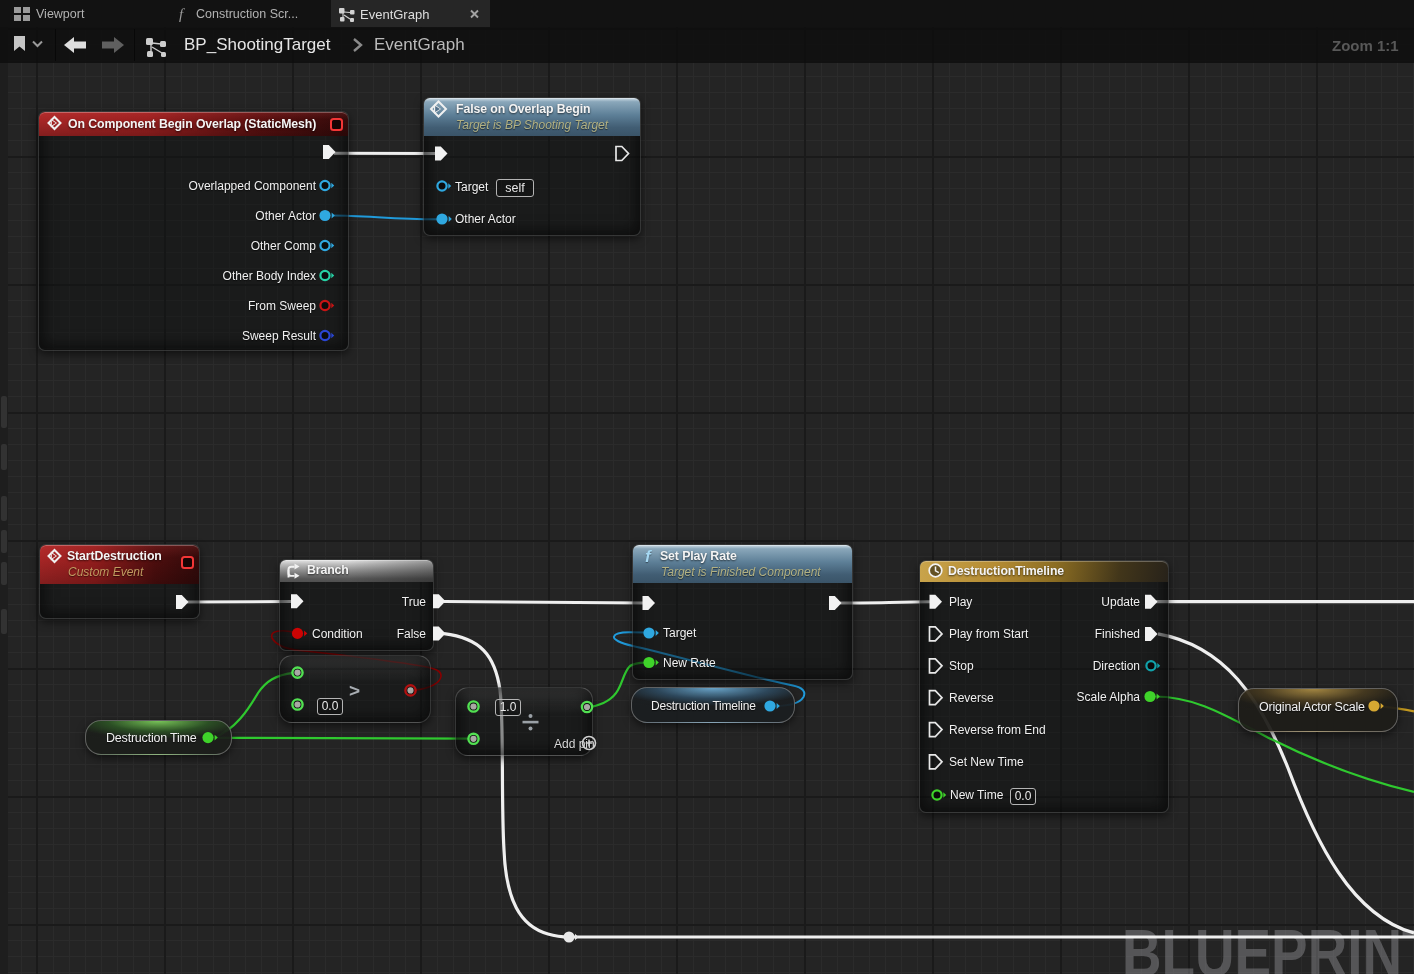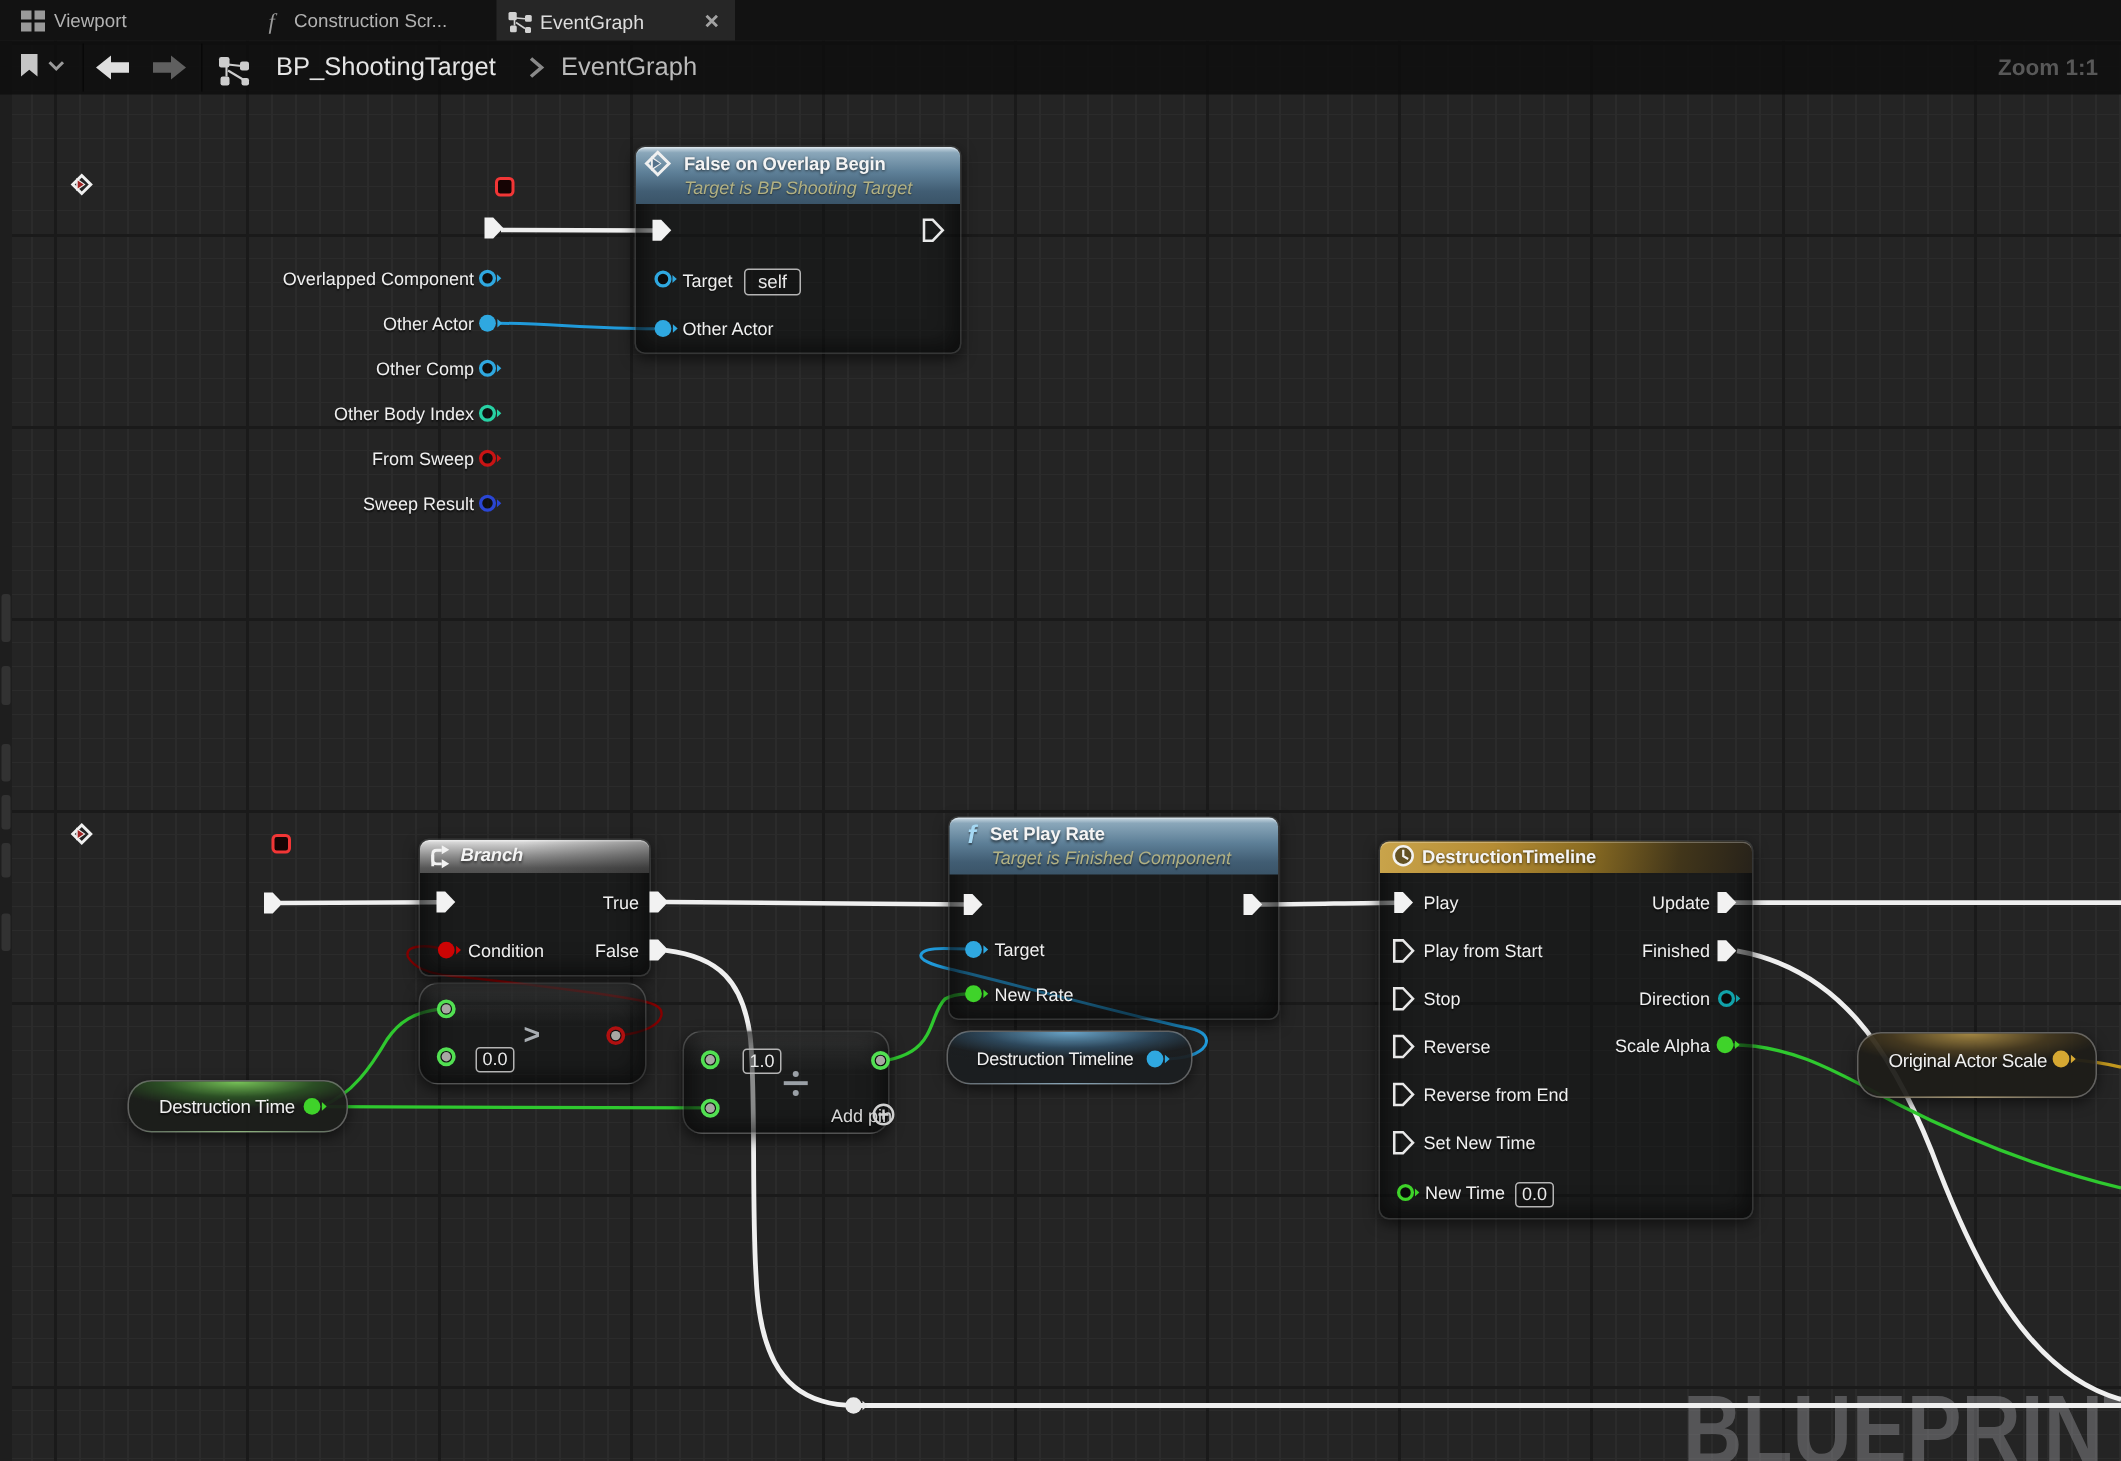--- a/index.html
+++ b/index.html
@@ -68,30 +68,39 @@
       <path d="M444,633.6 C480,638 495,655 500,690 C504,722 501,800 504,850 C506,900 520,926 548,934 C556,936.5 562,937 570,937 L1414,937" stroke="#efefef" stroke-width="3.2" fill="none"></path>
       <path d="M214,737.6 C235,730 248,710 258,693 C266,681 276,675 293,672.8" stroke="#2fc92f" stroke-width="2.2" fill="none"></path>
       <path d="M214,737.8 L470,738.6" stroke="#2fc92f" stroke-width="2.2" fill="none"></path>
       <path d="M591,707 C605,704 613,699 618,690 C623,681 624,672 630,666 C634,663.5 638,662.8 645,662.6" stroke="#2fc92f" stroke-width="2.2" fill="none"></path>
       <path d="M1154,696.5 C1195,696.5 1225,715 1265,736 C1310,759 1360,779 1414,792" stroke="#2fc92f" stroke-width="2.2" fill="none"></path>
       <path d="M413,690.3 C430,688.5 440,683 441,676.5 C441.5,672 438,669.5 427,667 C402,662 330,653.5 300,650.5 C285,649 276,645 272,638 C270.5,633.5 274,630.8 283,630.8 C289,630.8 293,632 297,633.4" stroke="#870000" stroke-width="1.6" fill="none"></path>
       <path d="M775,706 C790,706 800,702.5 803.5,697 C806,692 803,687.5 793,685.5 C788,684.5 781,683 773,681 C730,671 660,652 633,646 C620,643 613,639.5 614,636.5 C615,633.5 620,632.3 629,632.3 C636,632.3 641,632.4 646,632.6" stroke="#209ada" stroke-width="2" fill="none"></path>
       <path d="M1380,706.3 C1394,707.5 1404,709 1414,711.5" stroke="#c2981f" stroke-width="2.2" fill="none"></path>
   </svg>
 
+  <div class="node" id="n-overlap" style="left:38px; top:111px; width:311px; height:240px;">
+    <div class="nhead" style="height:24px; background:linear-gradient(180deg, rgba(255,90,90,0.14) 0%, rgba(0,0,0,0) 32%, rgba(0,0,0,0.22) 100%), linear-gradient(91deg,#a82626 0%,#9c2020 35%,#5a1010 72%,#330a0a 100%);"></div>
+    <div class="ntitle" style="left:29px; top:5px;">On Component Begin Overlap (StaticMesh)</div>
+  </div>
 
   <div class="node" id="n-handle" style="left:423px; top:97px; width:218px; height:139px;">
     <div class="nhead" style="height:38px; background:linear-gradient(180deg,#cfdde6 0%,#8aa7ba 10%,#5d7f97 45%,#415d73 78%,#3a5468 100%);"></div>
     <div class="ntitle" style="left:32px; top:4px;">False on Overlap Begin</div>
     <div class="nsub" style="left:32px; top:20px;">Target is BP Shooting Target</div>
     <div class="valbox" style="left:72px; top:81px; width:38px; height:18px; line-height:16px; font-size:12.5px;">self</div>
   </div>
 
-
-  <div class="node" id="n-branch" style="left:279px; top:559px; width:155px; height:92px;font-style:italic;">
+  <div class="node" id="n-startdest" style="left:39px; top:544px; width:161px; height:75px;">
+    <div class="nhead" style="height:39px; background:linear-gradient(180deg, rgba(255,90,90,0.14) 0%, rgba(0,0,0,0) 32%, rgba(0,0,0,0.22) 100%), linear-gradient(91deg,#a82626 0%,#941d1d 35%,#4e0e0e 72%,#330a0a 100%);"></div>
+    <div class="ntitle" style="left:27px; top:4px;">StartDestruction</div>
+    <div class="nsub" style="left:28px; top:20px; color:#c29a60;">Custom Event</div>
+  </div>
+
+  <div class="node" id="n-branch" style="left:279px; top:559px; width:155px; height:92px;">
     <div class="nhead" style="height:22px; background:linear-gradient(to right, rgba(0,0,0,0) 45%, rgba(0,0,0,0.30) 100%), linear-gradient(180deg,#e4e4e4 0%,#c0c0c0 18%,#8e8e8e 48%,#575757 85%,#505050 100%);"></div>
     <div class="ntitle" style="left:27px; top:3px;">Branch</div>
   </div>
 
   <div class="node" id="n-compare" style="left:279px; top:655px; width:152px; height:68px; border-radius:13px; background:linear-gradient(180deg, rgba(185,185,185,0.26) 0px, rgba(160,160,160,0.10) 12px, rgba(0,0,0,0) 26px), rgba(16,17,17,0.45);">
     <span style="position:absolute; left:69px; top:26px; font-size:19px; font-weight:bold; color:#a8adb2; line-height:18px;">&gt;</span>
     <div class="valbox" style="left:37px; top:42px; width:26px; height:17px;">0.0</div>
   </div>
 
   <div class="node" id="n-divide" style="left:455px; top:687px; width:138px; height:69px; border-radius:13px; background:linear-gradient(180deg, rgba(185,185,185,0.26) 0px, rgba(160,160,160,0.10) 12px, rgba(0,0,0,0) 26px), rgba(16,17,17,0.45);">

